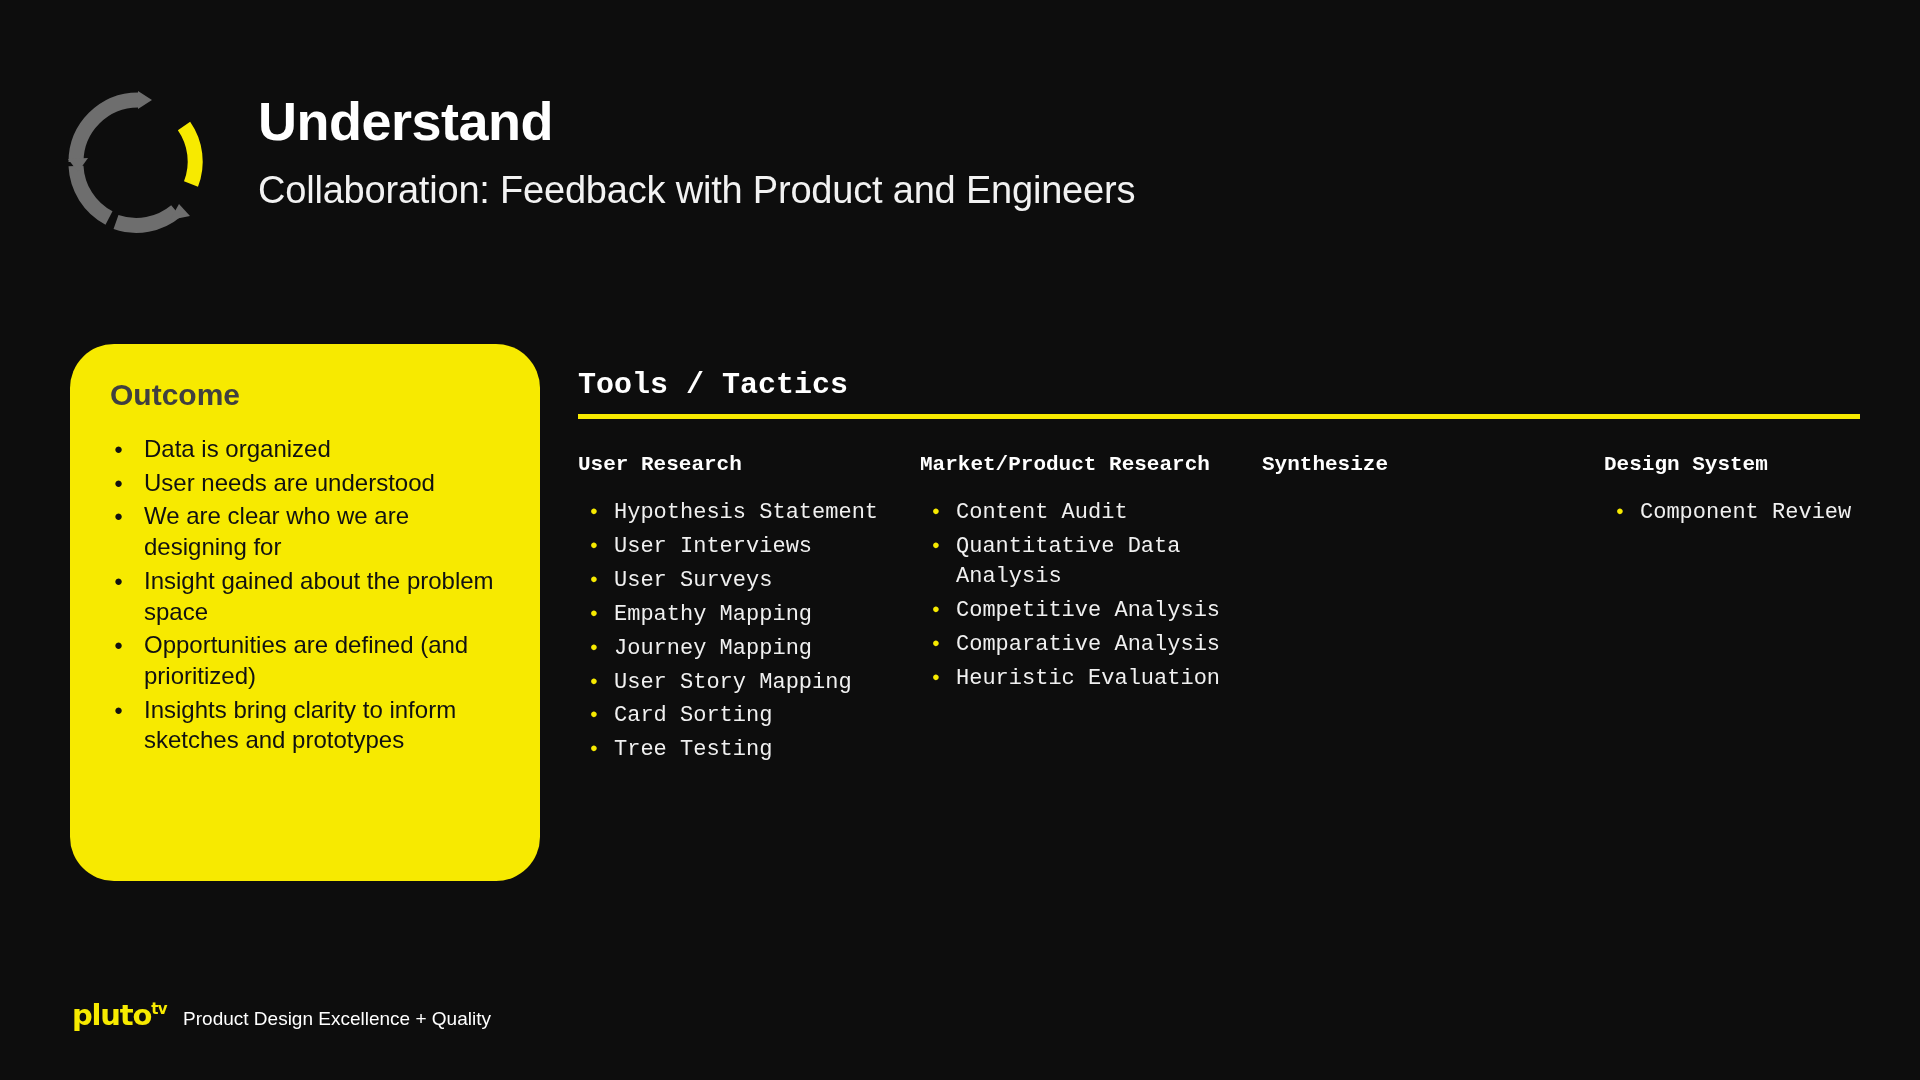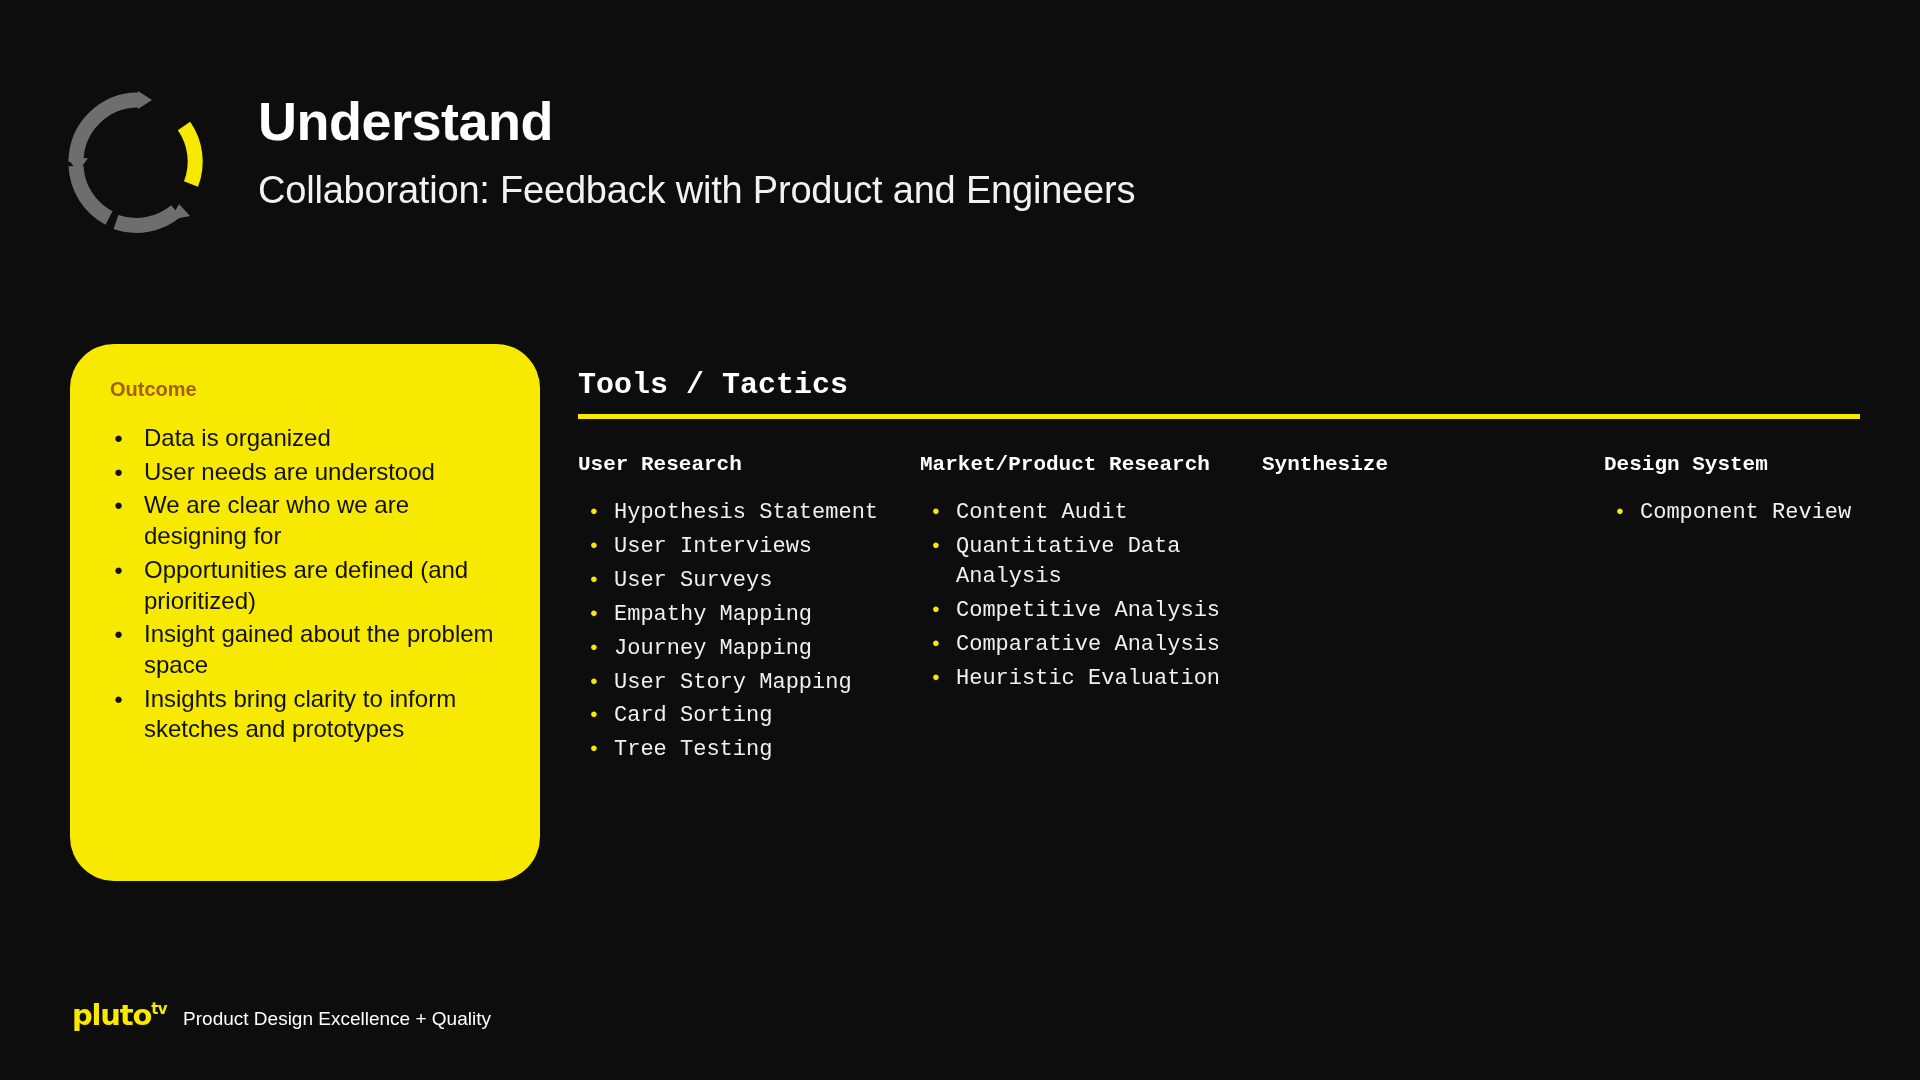--- a/index.html
+++ b/index.html
@@ -58,23 +58,23 @@
     position: absolute;
     left: 70px;
     top: 344px;
     width: 470px;
     height: 537px;
     background: #f7ea00;
     border-radius: 44px;
     padding: 34px 30px 30px 30px;
   }
   .outcome-title {
-    font-size: 20px;
-    font-weight: bold;
-    color: #a16207;
+    font-size: 30px;
+    font-weight: bold;
+    color: #404040;
     margin-left: 10px;
     margin-bottom: 22px;
   }
   .outcome-list {
     list-style: none;
   }
   .outcome-list li {
     position: relative;
     padding-left: 44px;
     font-size: 24px;
@@ -202,22 +202,22 @@
       <div class="subtitle">Collaboration: Feedback with Product and Engineers</div>
     </div>
   </div>
 
   <div class="outcome-card">
     <div class="outcome-title">Outcome</div>
     <ul class="outcome-list">
       <li>Data is organized</li>
       <li>User needs are understood</li>
       <li>We are clear who we are designing for</li>
+      <li>Insight gained about the problem space</li>
       <li>Opportunities are defined (and prioritized)</li>
-      <li>Insight gained about the problem space</li>
       <li>Insights bring clarity to inform sketches and prototypes</li>
     </ul>
   </div>
 
   <div class="tools-section">
     <div class="tools-title">Tools / Tactics</div>
     <div class="tools-rule"></div>
 
     <div class="columns">
 

